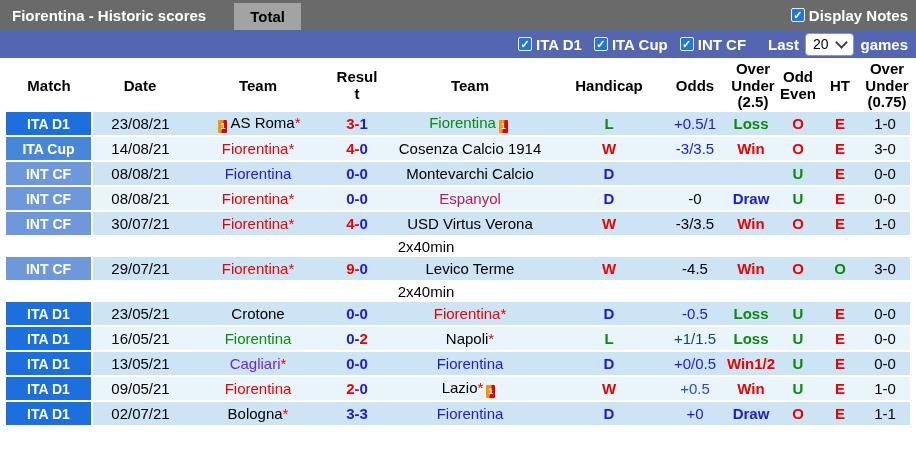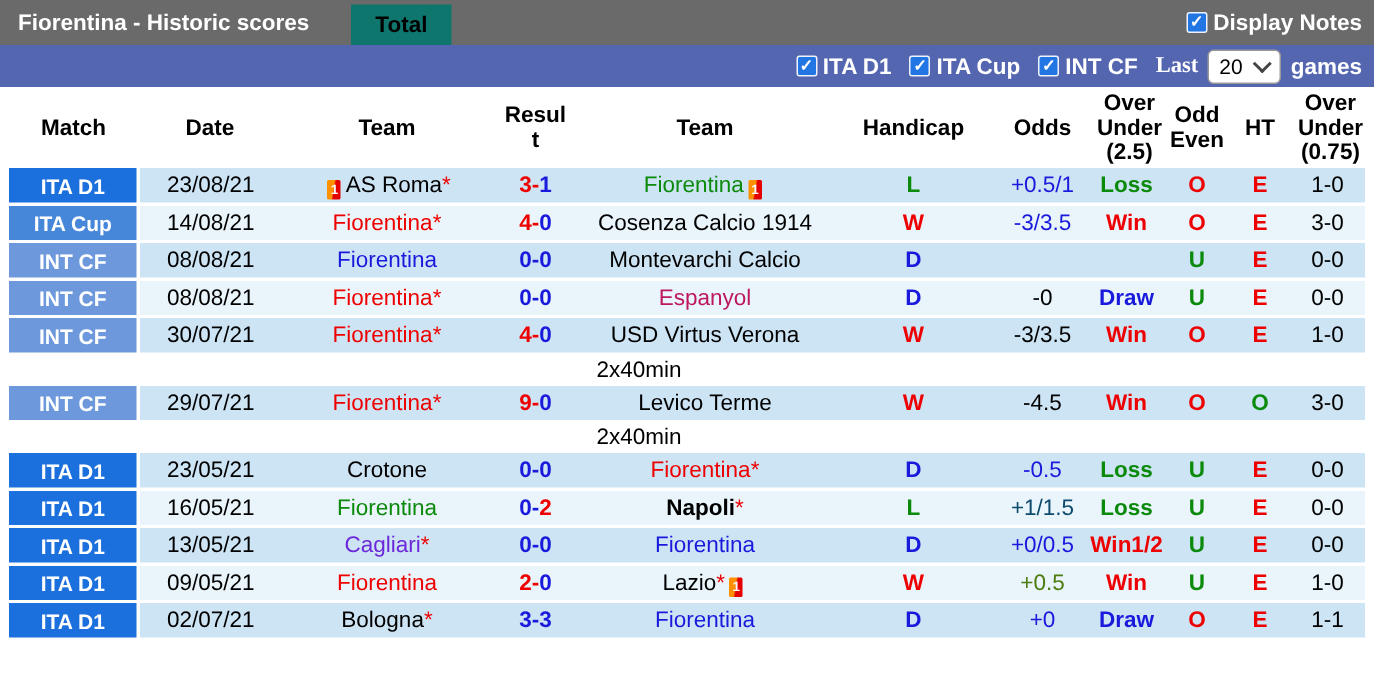--- a/index.html
+++ b/index.html
@@ -8,39 +8,39 @@
     background:#ffffff;
     font-family:"Liberation Sans", sans-serif;
   }
   
   .titlebar {
     height:30px; background:#6a6a6a; display:flex; align-items:center;
     color:#fff; font-weight:bold; font-size:15px;
   }
   .title { padding:0 28px 0 12px; white-space:nowrap; }
   .tab { align-self:flex-end; height:27px; line-height:27px; padding:0 16px; cursor:pointer; white-space:nowrap; }
-  .tab.active { background:#0f766e; color:#000; }
+  .tab.active { background:#a3a3a3; color:#000; }
   .tab.link { color:#fff; text-decoration:underline; }
   .spacer { flex:1; }
   .display-notes { display:flex; align-items:center; gap:4px; padding-right:8px; }
   
   .cb {
     width:14px; height:14px; background:#2276e3; border:1px solid #eef3fb;
     border-radius:2px; color:#fff; font-size:11px; line-height:13px;
     text-align:center; font-weight:bold; display:inline-block; box-sizing:border-box;
   }
   .cb::after { content:"✓"; }
   
   .filterbar {
     height:28px; background:#5566b1; display:flex; align-items:center;
     justify-content:flex-end; gap:6px; color:#fff; font-weight:bold;
     font-size:15px; padding-right:8px;
   }
   .filteritem { display:flex; align-items:center; gap:4px; margin-right:6px; }
-  .lastlabel { margin-left:0;font-family:Liberation Serif, serif; }
+  .lastlabel { margin-left:10px; }
   .select {
     background:#fff; color:#000; border:1px solid #999; border-radius:4px;
     height:21px; padding:0 7px; display:flex; align-items:center; gap:9px;
     font-size:14px; font-weight:normal; cursor:pointer;
   }
   .chev {
     width:7px; height:7px; border-right:2px solid #444; border-bottom:2px solid #444;
     transform:rotate(45deg); margin-top:-4px;
   }
   
@@ -257,21 +257,21 @@
         <td><span class="b" style="color: rgb(11, 138, 11);">U</span></td>
         <td><span class="b" style="color: rgb(238, 0, 0);">E</span></td>
         <td><span style="color: rgb(0, 0, 0);">0-0</span></td>
         <td></td>
       </tr>
       <tr class="match light">
         <td class="league" style="background: rgb(27, 112, 221);">ITA D1</td>
         <td>16/05/21</td>
         <td><span style="color: rgb(11, 138, 11);">Fiorentina</span></td>
         <td><span class="b" style="color: rgb(26, 26, 221);">0-</span><span class="b" style="color: rgb(238, 0, 0);">2</span></td>
-        <td><span style="color: rgb(0, 0, 0); font-weight: bold;">Napoli</span><span style="color: rgb(238, 0, 0);">*</span></td>
+        <td><span style="color: rgb(0, 0, 0);">Napoli</span><span style="color: rgb(238, 0, 0);">*</span></td>
         <td><span class="b" style="color: rgb(11, 138, 11);">L</span></td>
         <td><span style="color: #0c4a6e;">+1/1.5</span></td>
         <td><span class="b" style="color: rgb(11, 138, 11);">Loss</span></td>
         <td><span class="b" style="color: rgb(11, 138, 11);">U</span></td>
         <td><span class="b" style="color: rgb(238, 0, 0);">E</span></td>
         <td><span style="color: rgb(0, 0, 0);">0-0</span></td>
         <td></td>
       </tr>
       <tr class="match dark">
         <td class="league" style="background: rgb(27, 112, 221);">ITA D1</td>
@@ -287,21 +287,21 @@
         <td><span style="color: rgb(0, 0, 0);">0-0</span></td>
         <td></td>
       </tr>
       <tr class="match light">
         <td class="league" style="background: rgb(27, 112, 221);">ITA D1</td>
         <td>09/05/21</td>
         <td><span style="color: rgb(238, 0, 0);">Fiorentina</span></td>
         <td><span class="b" style="color: rgb(238, 0, 0);">2-</span><span class="b" style="color: rgb(26, 26, 221);">0</span></td>
         <td><span style="color: rgb(0, 0, 0);">Lazio</span><span style="color: rgb(238, 0, 0);">*</span><span class="card">1</span></td>
         <td><span class="b" style="color: rgb(238, 0, 0);">W</span></td>
-        <td><span style="color: #4d7c0f; text-align: right;">+0.5</span></td>
+        <td><span style="color: #1d4ed8; text-align: right;">+0.5</span></td>
         <td><span class="b" style="color: rgb(238, 0, 0);">Win</span></td>
         <td><span class="b" style="color: rgb(11, 138, 11);">U</span></td>
         <td><span class="b" style="color: rgb(238, 0, 0);">E</span></td>
         <td><span style="color: rgb(0, 0, 0);">1-0</span></td>
         <td></td>
       </tr>
       <tr class="match dark">
         <td class="league" style="background: rgb(27, 112, 221);">ITA D1</td>
         <td>02/07/21</td>
         <td><span style="color: rgb(0, 0, 0);">Bologna</span><span style="color: rgb(238, 0, 0);">*</span></td>

